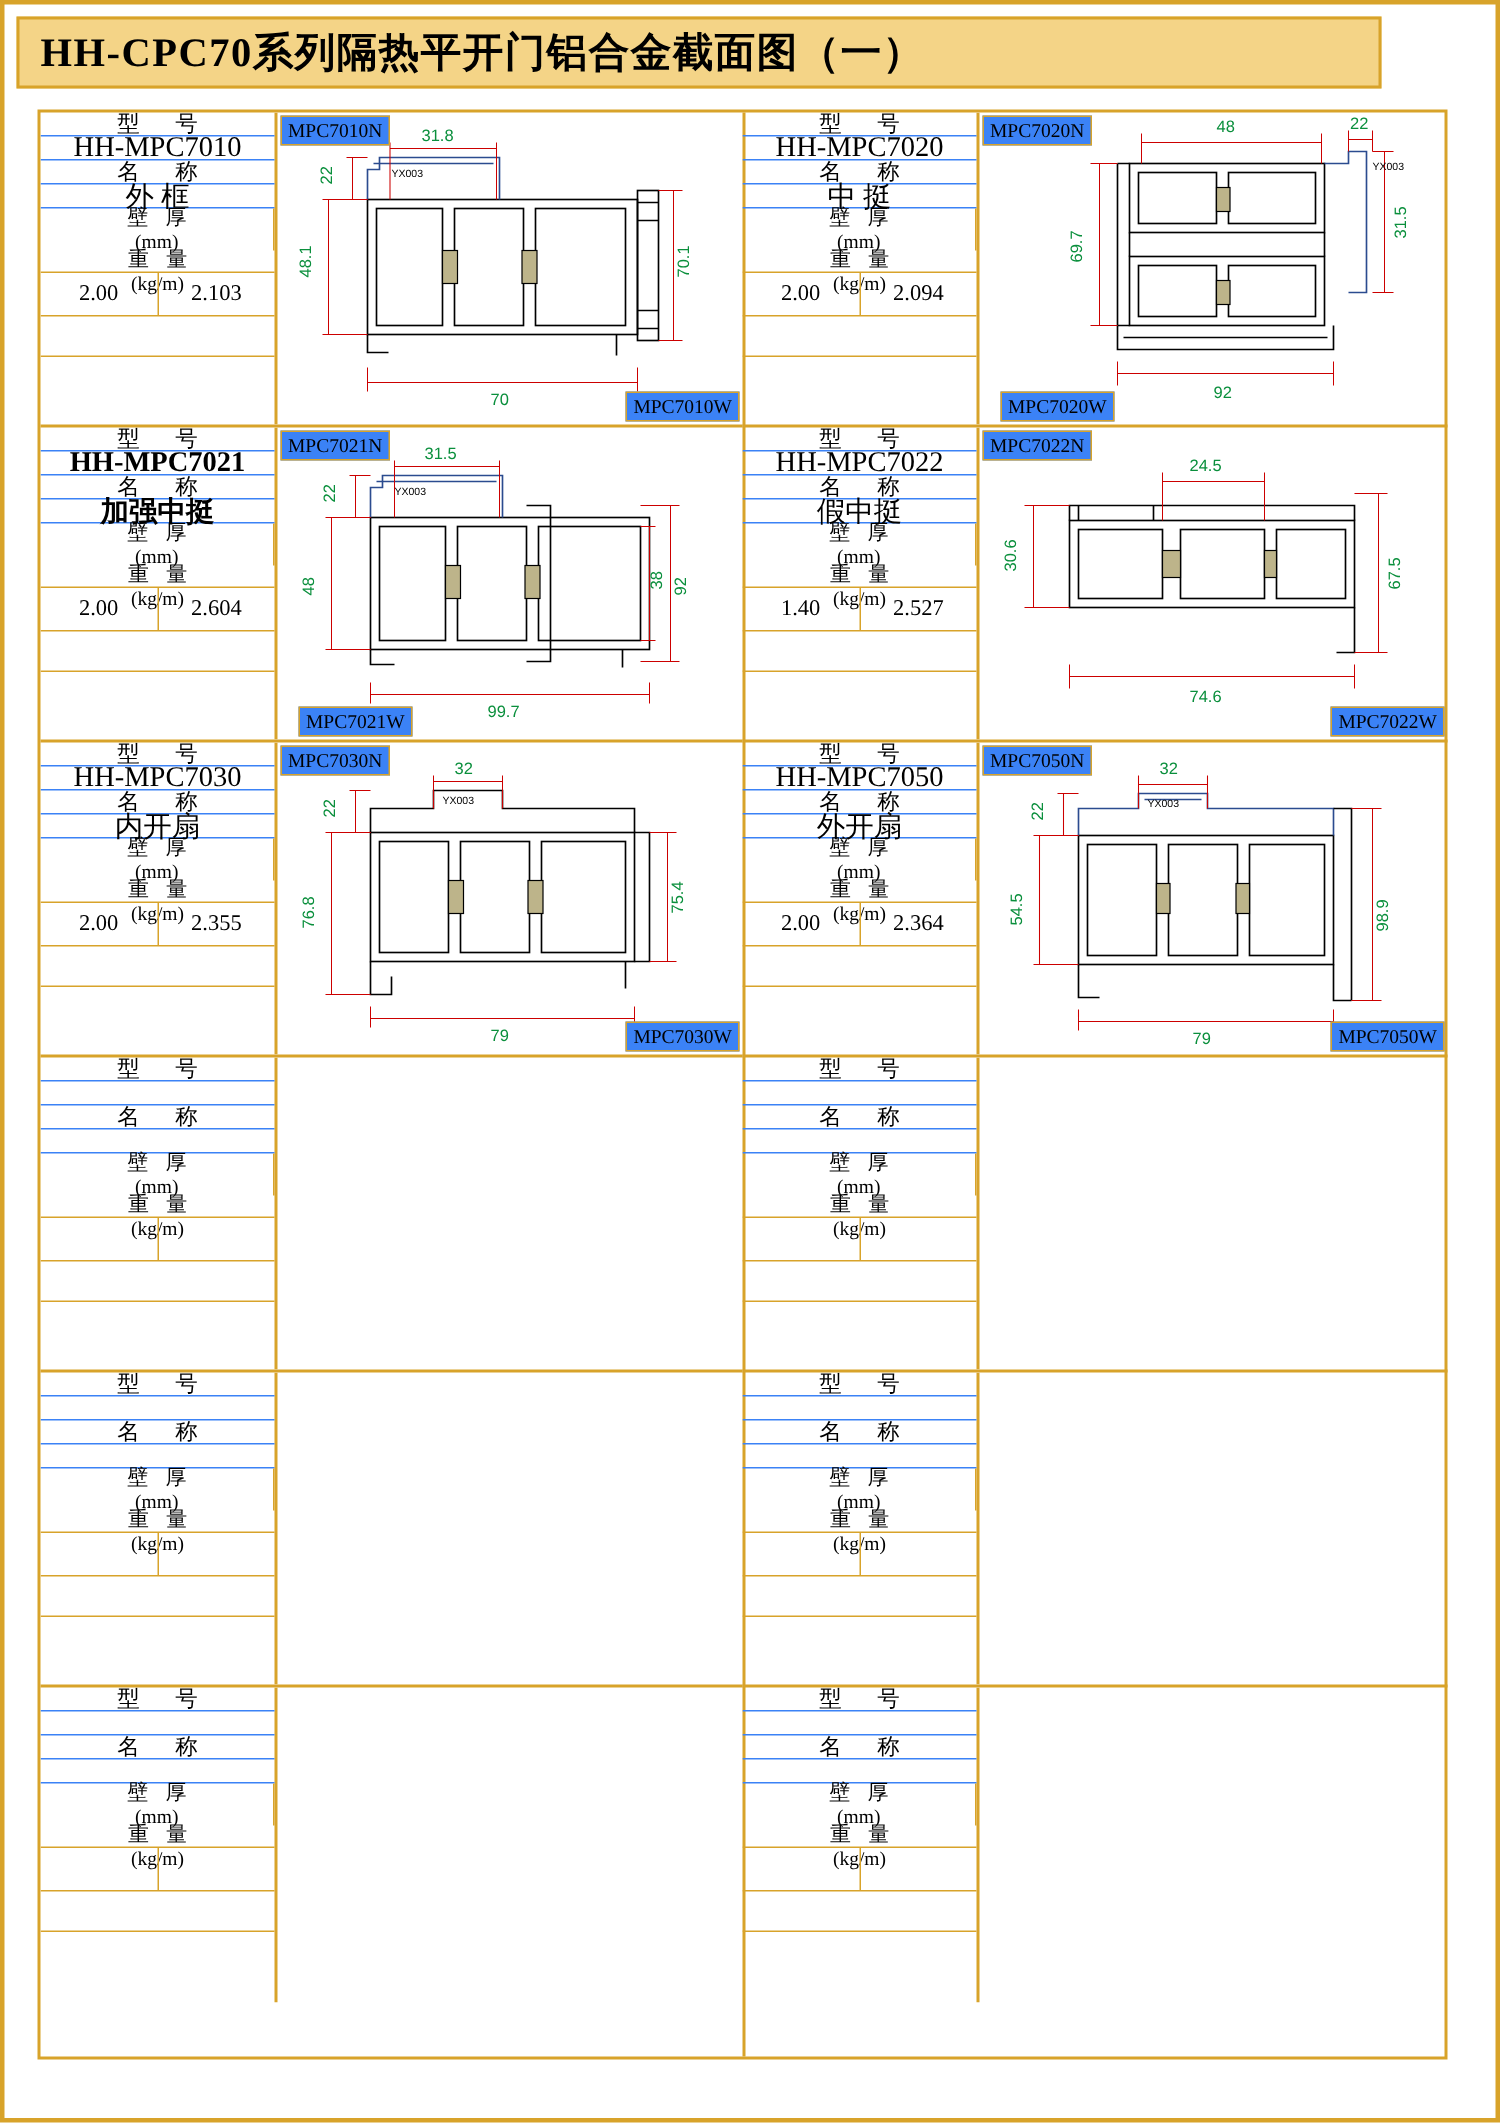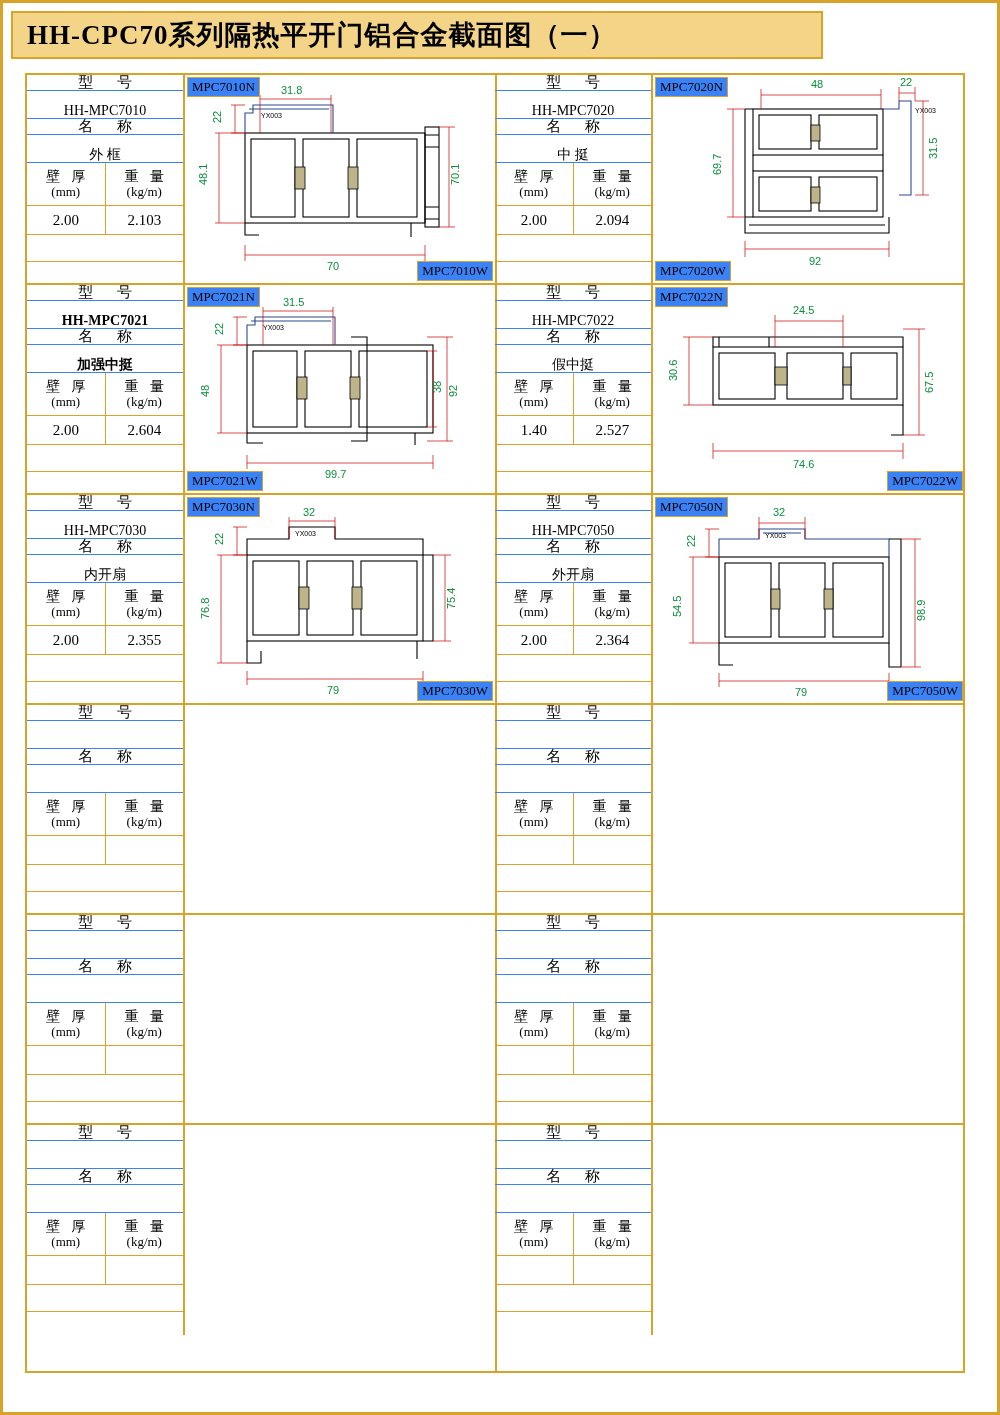--- a/index.html
+++ b/index.html
@@ -10,21 +10,21 @@
     color:#000;
     position:relative;
   }
   .page{
     position:absolute;left:0;top:0;width:1000px;height:1415px;
     box-sizing:border-box;
     border:3px solid #d8a32a;
     padding:0;
   }
   .title-bar{
-    position:absolute;left:8px;top:8px;width:812px;height:48px;
+    position:absolute;left:8px;top:8px;width:910px;height:48px;
     background:#f4d487;
     border:2px solid #d8a32a;
     box-sizing:border-box;
     display:flex;align-items:center;
   }
   .title-text{
     font-size:27px;font-weight:bold;letter-spacing:1px;
     padding-left:14px;color:#000;
     font-family:"Liberation Serif", serif;
   }
@@ -54,24 +54,24 @@
   }
   .inforow{
     box-sizing:border-box;
     border-bottom:1px solid #3b82f6;
     height:16px;
     display:flex;align-items:center;justify-content:center;
     font-size:15px;
     white-space:nowrap;
   }
   .inforow.lbl{letter-spacing:10px;padding-left:10px;}
-  .inforow.val{font-size:14px;margin-top:12px;}
+  .inforow.val{font-size:19px;}
   .inforow.bold{font-weight:bold;letter-spacing:0;}
   .twocol{
-    display:flex;height:42px;border-bottom:1px solid #d8a32a;
+    display:flex;height:42px;border-bottom:1px solid #d8a32a;flex-direction:column;
   }
   .twocol > div{
     flex:1;display:flex;flex-direction:column;align-items:center;justify-content:center;
     font-size:14px;line-height:1.05;
   }
   .twocol > div:first-child{border-right:1px solid #d8a32a;}
   .twocol .t{letter-spacing:4px;padding-left:4px;}
   .twocol .u{font-size:13px;}
   .valrow{
     display:flex;height:28px;border-bottom:1px solid #d8a32a;
@@ -91,21 +91,21 @@
     position:absolute;
     font-size:13px;
     border:1px solid #d8a32a;
     background:#3b82f6;
     padding:1px 4px;
     font-family:"Liberation Serif", serif;
     white-space:nowrap;
   }
   .tag.n{left:2px;top:2px;}
   .tag.w{right:2px;bottom:2px;}
-  .tag.wl{left:2px;bottom:2px;}
+  .tag.wl{left:14px;bottom:2px;}
   .note{
     position:absolute;left:50px;top:1380px;width:900px;
     font-size:13px;
     font-family:"Liberation Sans", sans-serif;
   }
   svg{display:block;}
   .dim{fill:#0a8f3c;font-size:11px;font-family:"Liberation Sans",sans-serif;}
   .yx{fill:#000;font-size:7px;font-family:"Liberation Sans",sans-serif;}
 </style>
 </head>

